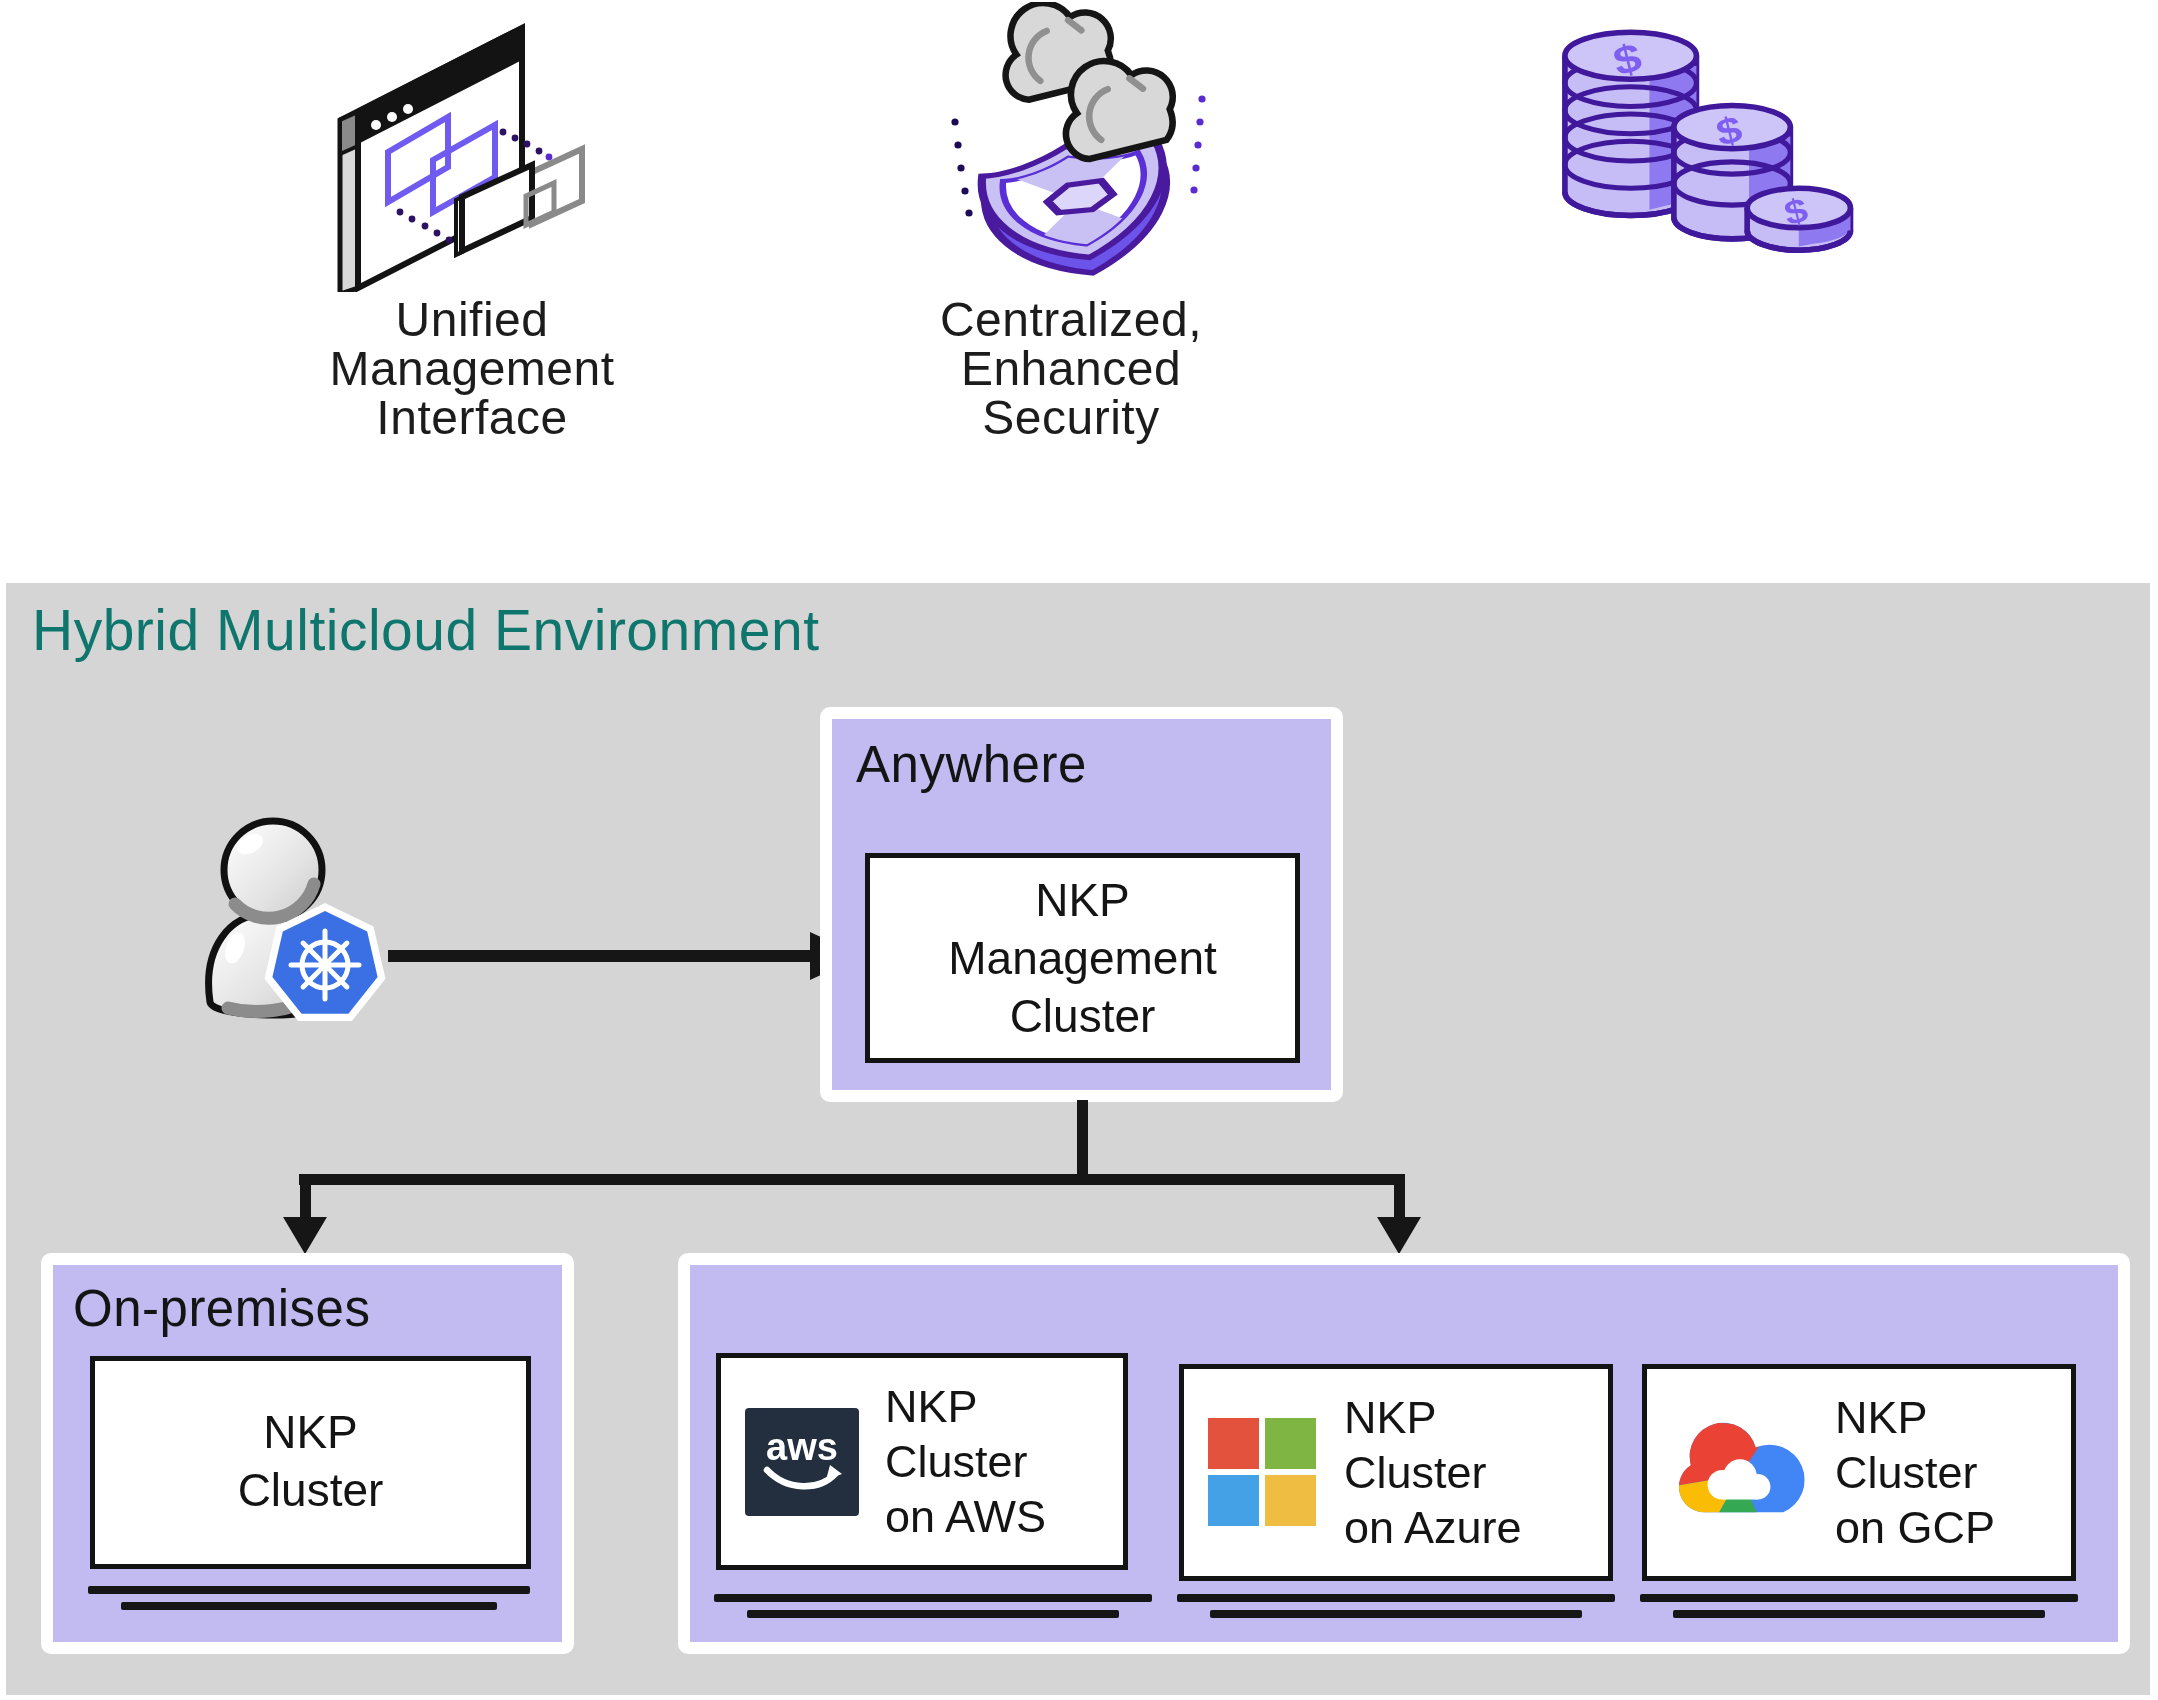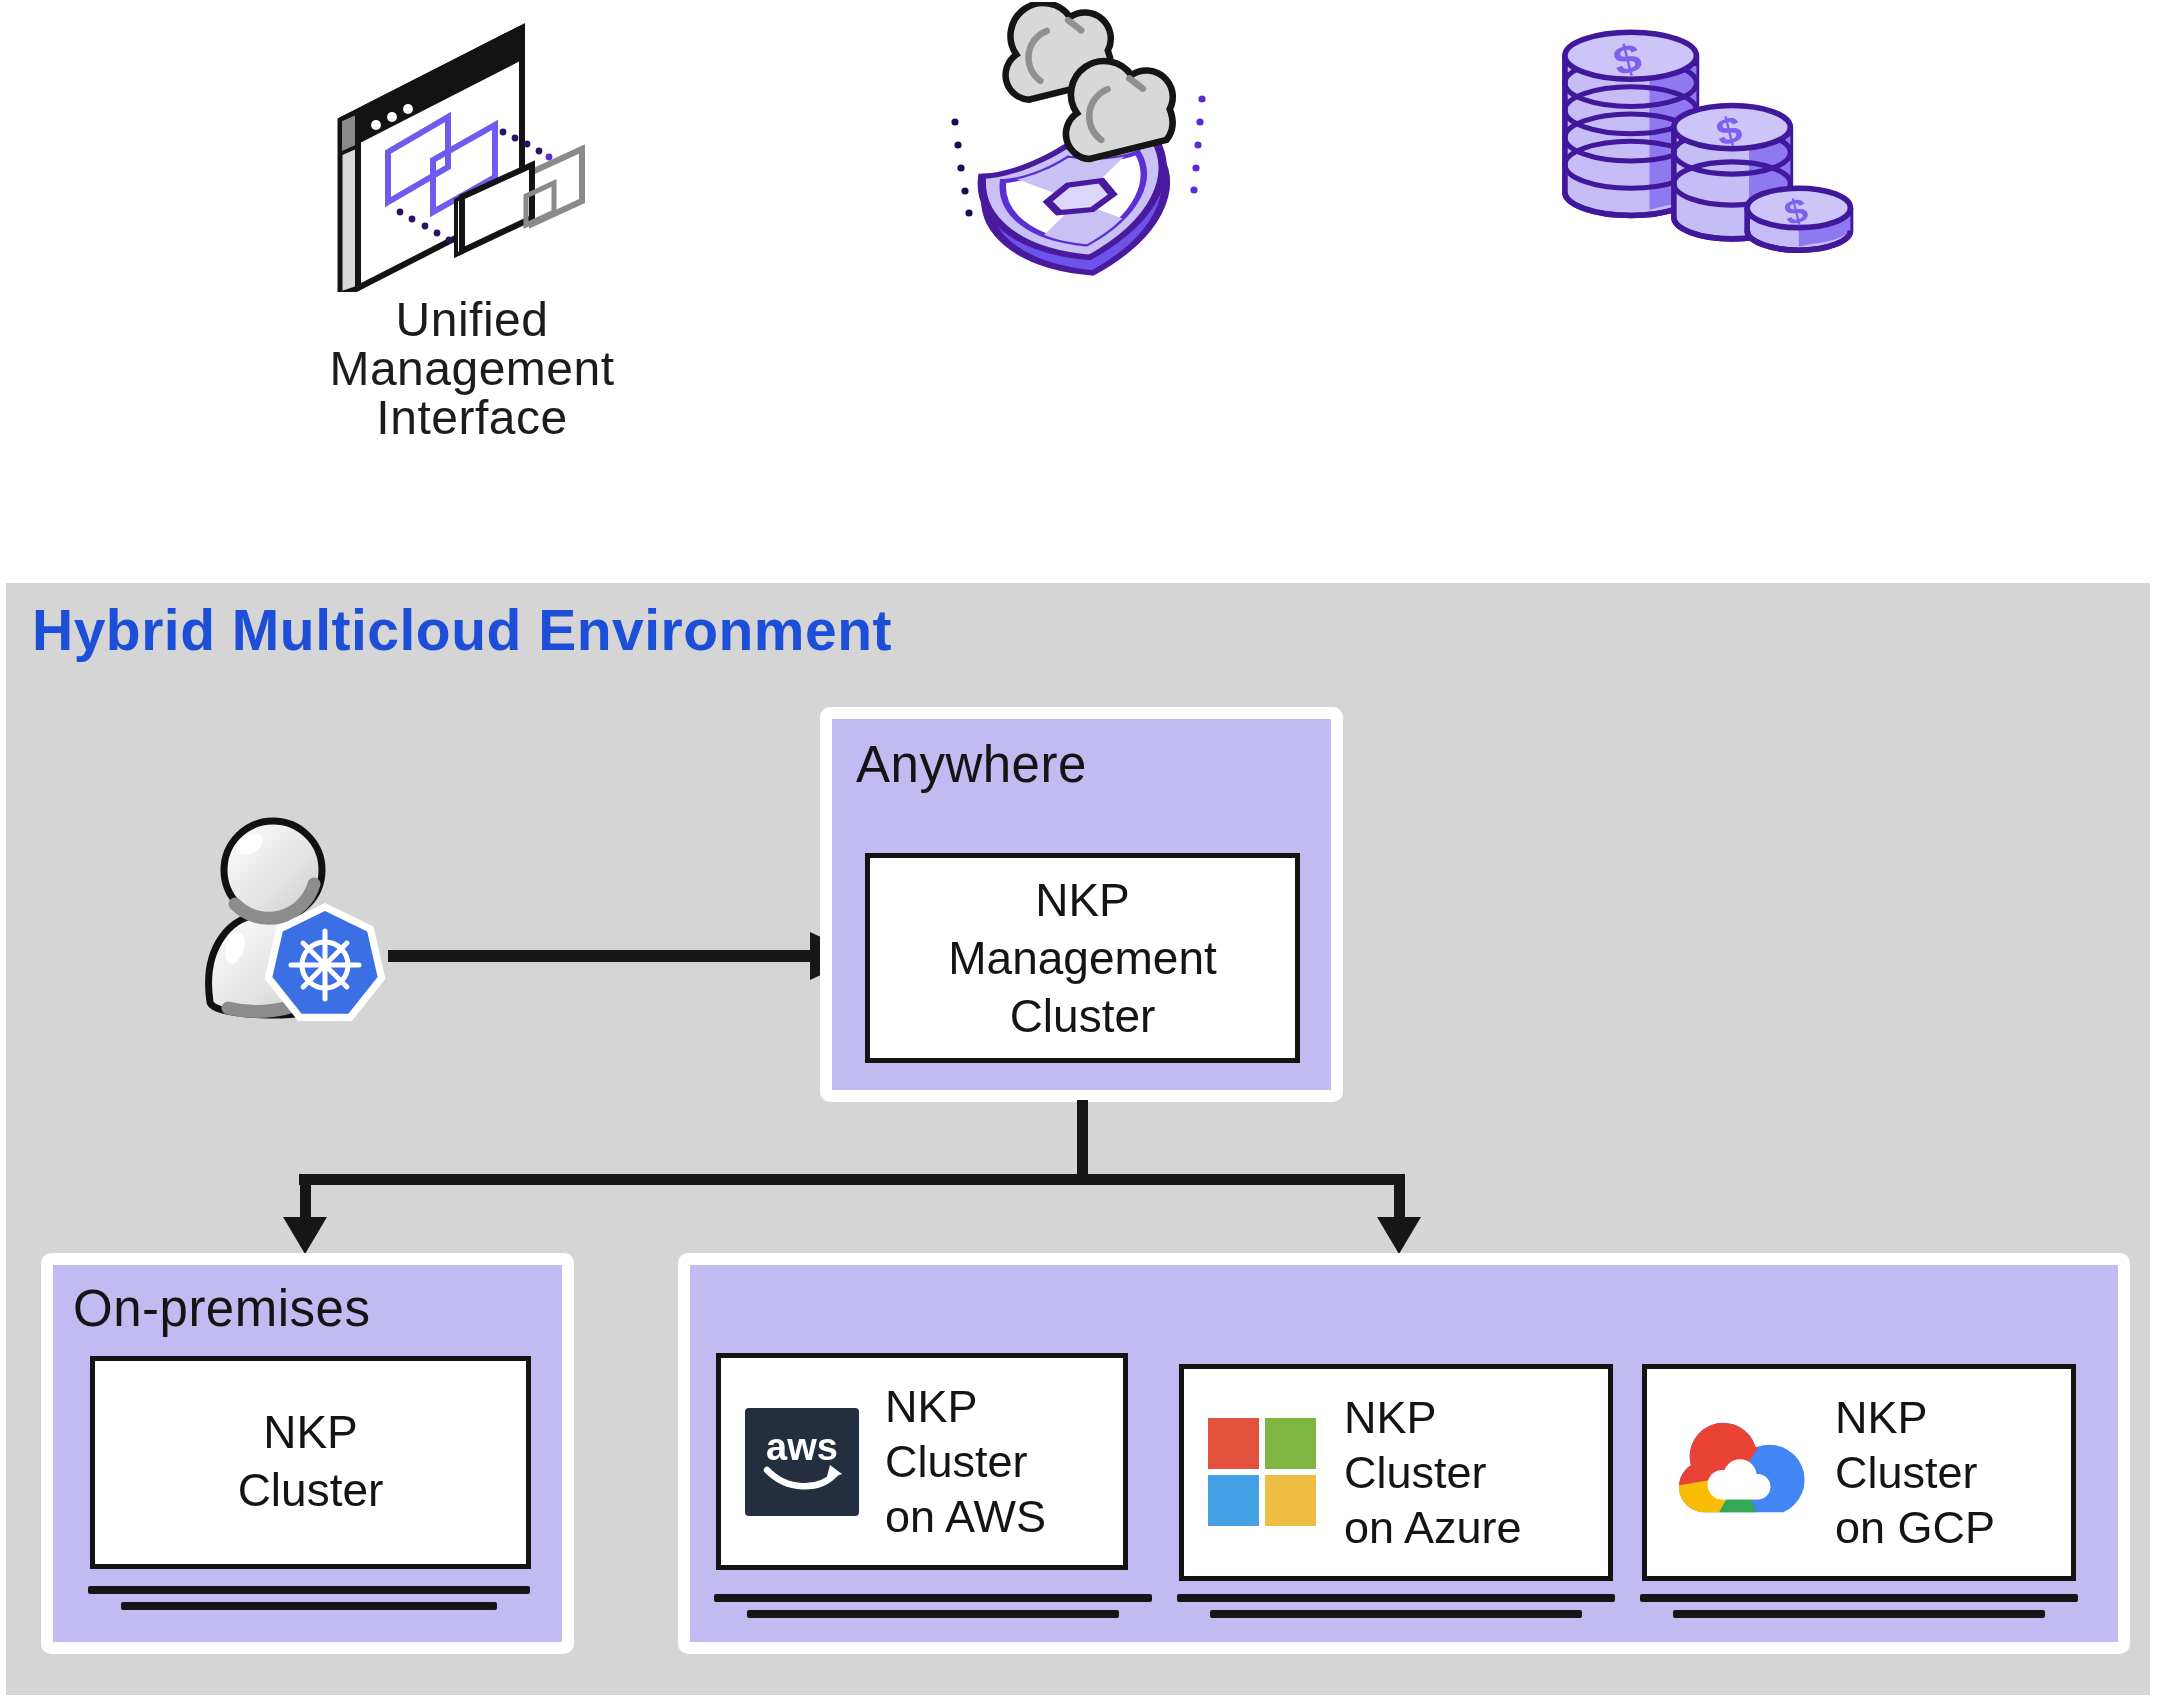--- a/index.html
+++ b/index.html
@@ -4,21 +4,21 @@
 <style>
   html,body{margin:0;padding:0;background:#ffffff;}
   body{font-family:"Liberation Sans", sans-serif;color:#1a1a1a;}
   #canvas{position:relative;width:2158px;height:1700px;background:#ffffff;overflow:hidden;}
   .abs{position:absolute;}
   
   .benefit-label{font-size:48px;line-height:49px;font-weight:500;text-align:center;
     white-space:pre-line;letter-spacing:.5px;color:#1c1c1c;}
   
   .env-panel{background:#d5d5d5;}
-  .env-title{font-size:57px;font-weight:700;letter-spacing:.5px;color:#1d4ed8;}
+  .env-title{font-size:57px;font-weight:400;letter-spacing:.5px;color:#0f766e;}
   
   .frame{background:#ffffff;border-radius:10px;}
   .frame .fill{position:absolute;left:12px;top:12px;right:12px;bottom:12px;background:#c2bbf2;}
   .panel-title{position:absolute;font-size:51px;font-weight:500;letter-spacing:.5px;color:#141414;text-align:right;}
   .node-box{position:absolute;background:#ffffff;border:5px solid #131313;box-sizing:border-box;}
   .node-label{font-size:46px;line-height:58px;font-weight:500;text-align:center;
     white-space:pre-line;color:#141414;}
   .card{position:absolute;background:#ffffff;border:5px solid #131313;box-sizing:border-box;
     display:flex;align-items:center;padding-left:24px;gap:26px;}
   .card-label{font-size:45px;line-height:55px;font-weight:500;white-space:pre-line;color:#141414;}
@@ -117,20 +117,23 @@
       <use href="#cloudP" fill="#d8d8d8" stroke="#151515" stroke-width="5"></use>
       <path d="M30,62 A22,22 0 0 1 44,26" fill="none" stroke="#909090" stroke-width="5" stroke-linecap="round"></path>
       <path d="M62,22 L70,32" fill="none" stroke="#909090" stroke-width="5" stroke-linecap="round"></path>
     </g>
     <g transform="translate(118,68) rotate(-14) scale(1.32)">
       <use href="#cloudP" fill="#d8d8d8" stroke="#151515" stroke-width="5"></use>
       <path d="M30,62 A22,22 0 0 1 44,26" fill="none" stroke="#909090" stroke-width="5" stroke-linecap="round"></path>
       <path d="M62,22 L70,32" fill="none" stroke="#909090" stroke-width="5" stroke-linecap="round"></path>
     </g>
   </svg>
+  <div class="abs benefit-label" style="left:751px;top:295px;width:640px">Centralized,
+Enhanced
+Security</div>
 
   <svg class="abs" style="left:1548px;top:14px" width="310" height="262" viewBox="0 0 330 278">
     <defs>
       <g id="dollar">
           <text x="0" y="0" text-anchor="middle" font-size="52" font-weight="bold" font-family="Liberation Sans, sans-serif" fill="#7e5ff0">$</text>
         </g>
     </defs>
 
     <g>
       <path d="M18,44 L18,189 A70,25 0 0 0 158,189 L158,44" fill="#c7bdf6" stroke="#40189c" stroke-width="6"></path>

